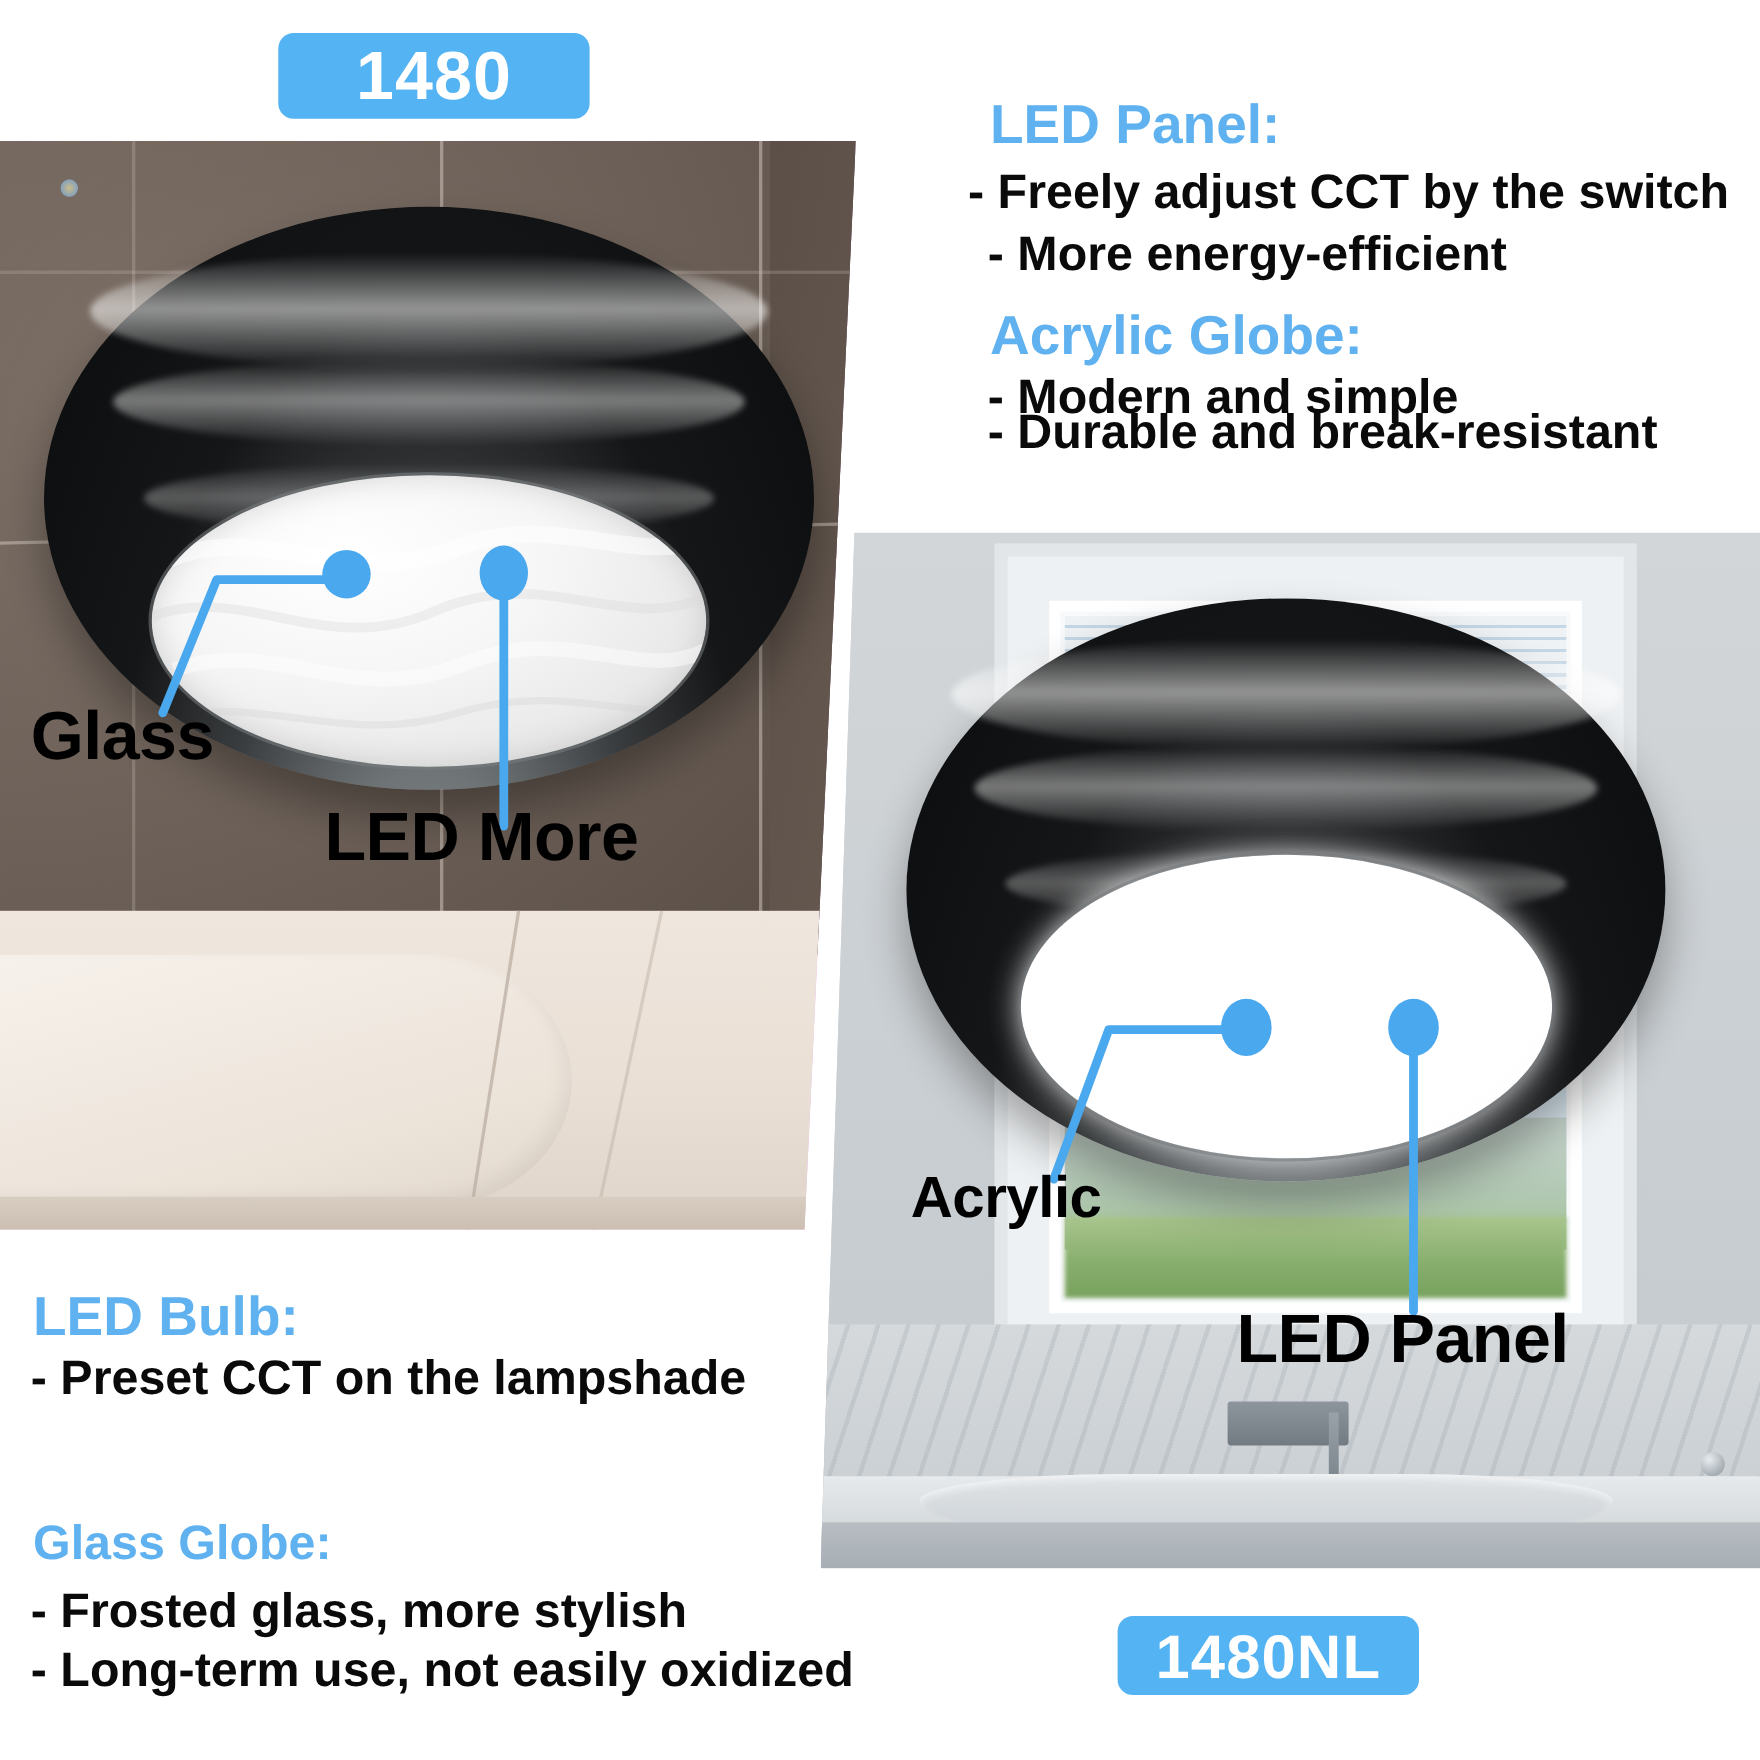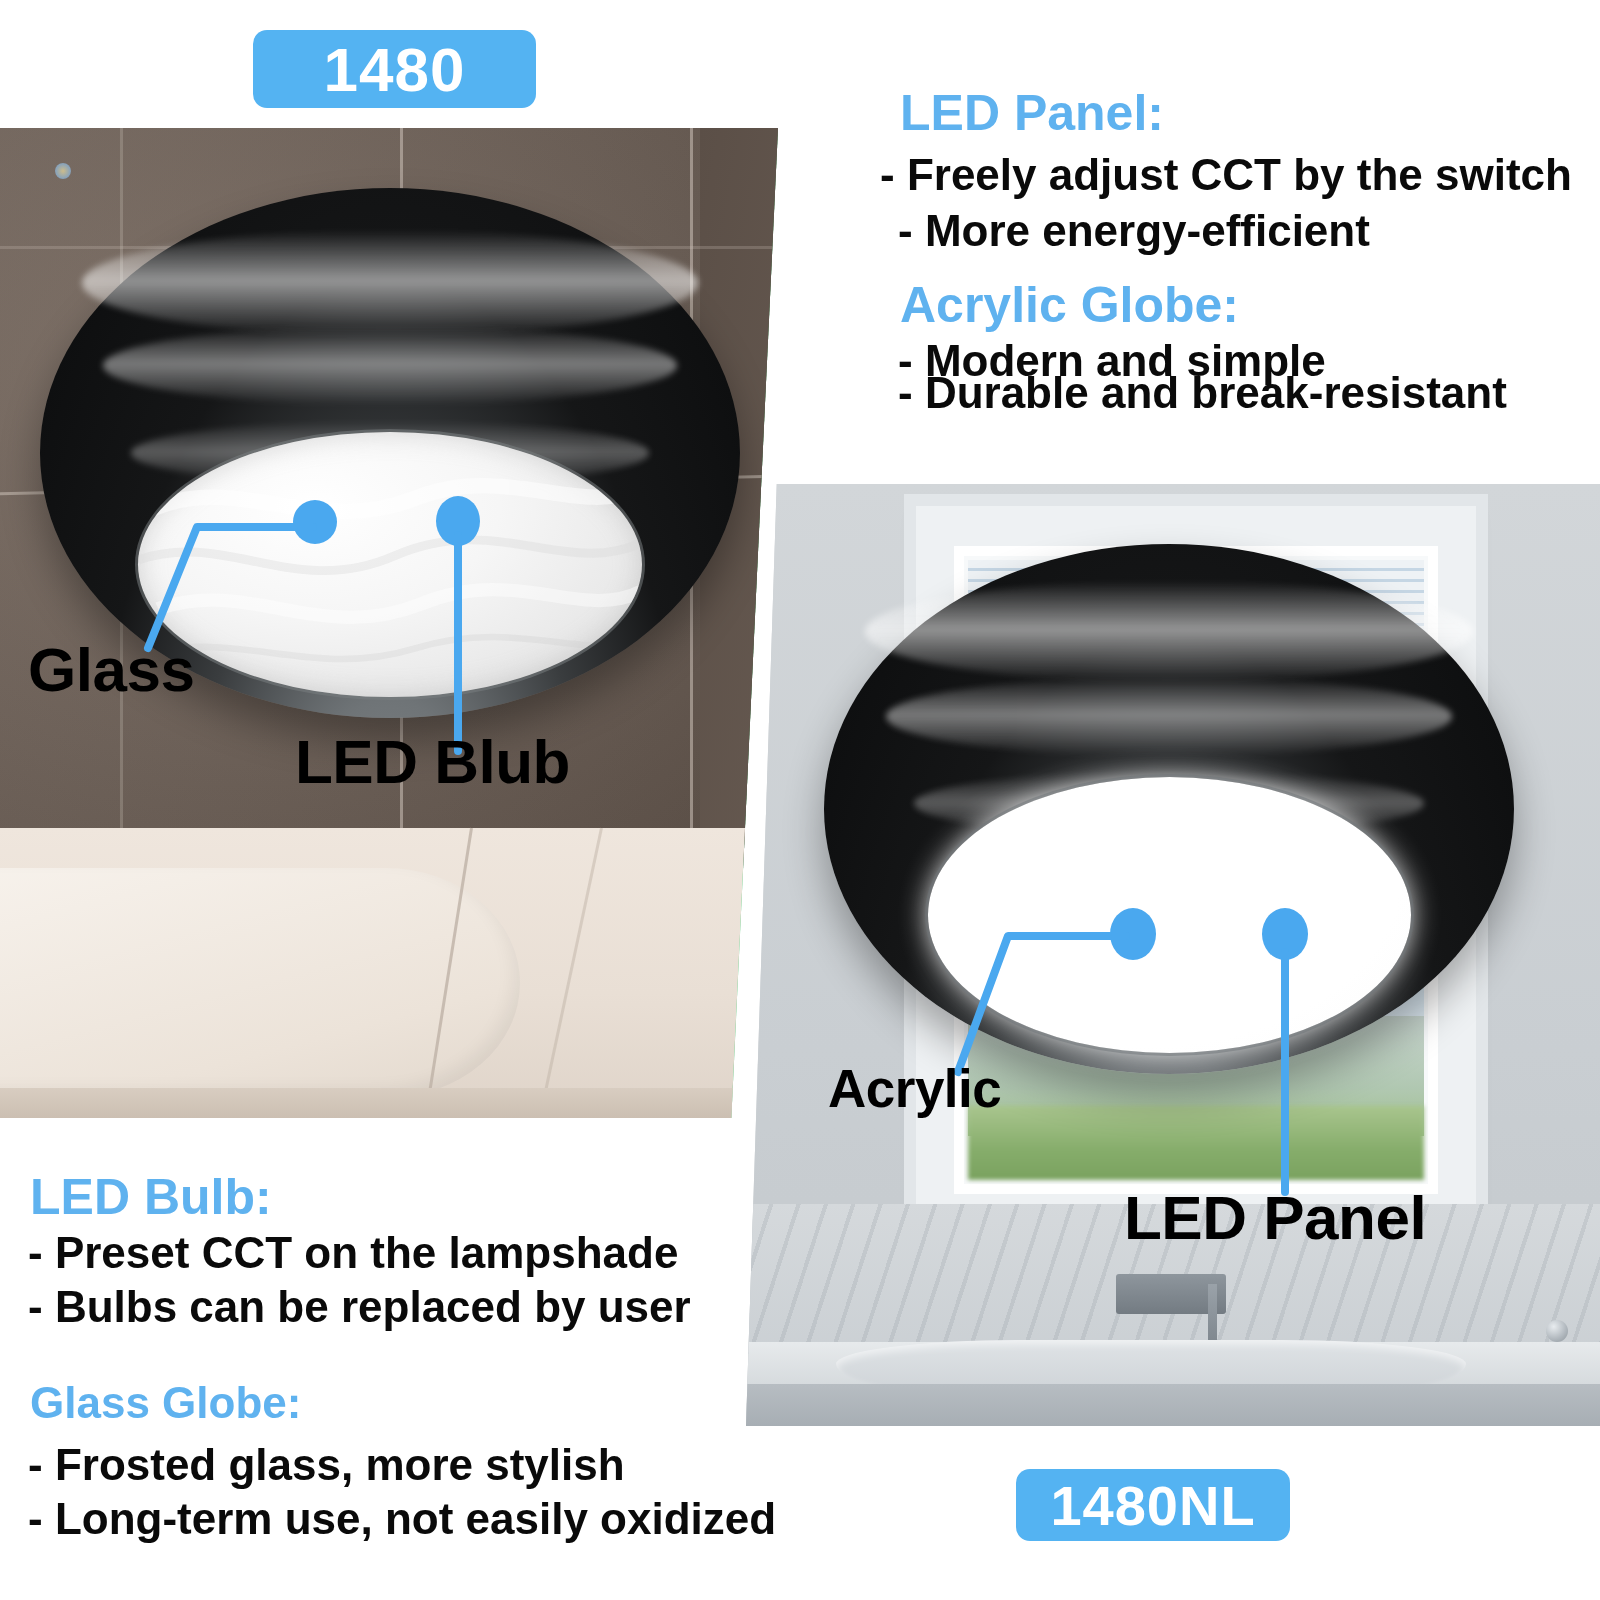--- a/index.html
+++ b/index.html
@@ -43,21 +43,21 @@
 
   
   .photo {
     position: absolute;
     overflow: hidden;
   }
   #photo-left {
     left: 0px; top: 128px;
     width: 778px; height: 990px;
     clip-path: polygon(0 0, 100% 0, 94.0% 100%, 0 100%);
-    background: #22c55e;
+    background: #f0abfc;
   }
   #photo-right {
     left: 746px; top: 484px;
     width: 854px; height: 942px;
     clip-path: polygon(3.6% 0, 100% 0, 100% 100%, 0 100%);
     background: #cfd3d6;
   }
 
   
   .tile-wall {
@@ -314,21 +314,21 @@
     <div class="dot" style="left:293px;top:372px;width:44px;height:44px;"></div>
     <svg style="position:absolute;left:120px;top:385px;width:200px;height:250px;overflow:visible;">
       <polyline points="193,14 77,14 28,135" fill="none" stroke="#4aa8ef" stroke-width="8" stroke-linecap="round" stroke-linejoin="round"></polyline>
     </svg>
     <div class="callout-label" style="left:28px;top:506px;font-size:62px;">Glass</div>
 
     <div class="dot" style="left:436px;top:368px;width:44px;height:50px;"></div>
     <svg style="position:absolute;left:440px;top:405px;width:50px;height:230px;overflow:visible;">
       <line x1="18" y1="2" x2="18" y2="218" stroke="#4aa8ef" stroke-width="8" stroke-linecap="round"></line>
     </svg>
-    <div class="callout-label" style="left:295px;top:598px;font-size:62px;">LED Blub</div>
+    <div class="callout-label" style="left:295px;top:598px;font-size:62px;">LED More</div>
   </div>
 
   <div class="photo" id="photo-right">
 
     <div class="wall-light"></div>
 
     <div class="window-frame">
       <div class="window-frame-inner">
         <div class="blinds"></div>
         <div class="sky"></div>
@@ -373,19 +373,18 @@
   <div class="txt-head" style="left:900px;top:84px;font-size:50px;">LED Panel:</div>
   <div class="txt-line" style="left:880px;top:150px;font-size:44px;">- Freely adjust CCT by the switch</div>
   <div class="txt-line" style="left:898px;top:206px;font-size:44px;">- More energy-efficient</div>
 
   <div class="txt-head" style="left:900px;top:276px;font-size:50px;">Acrylic Globe:</div>
   <div class="txt-line" style="left:898px;top:336px;font-size:44px;text-align:center;">- Modern and simple</div>
   <div class="txt-line" style="left:898px;top:368px;font-size:44px;">- Durable and break-resistant</div>
 
   <div class="txt-head" style="left:30px;top:1168px;font-size:50px;">LED Bulb:</div>
   <div class="txt-line" style="left:28px;top:1228px;font-size:44px;">- Preset CCT on the lampshade</div>
-  <div class="txt-line" style="left:28px;top:1282px;font-size:44px;">- Bulbs can be replaced by user</div>
 
   <div class="txt-head" style="left:30px;top:1378px;font-size:44px;">Glass Globe:</div>
   <div class="txt-line" style="left:28px;top:1440px;font-size:44px;">- Frosted glass, more stylish</div>
   <div class="txt-line" style="left:28px;top:1494px;font-size:44px;">- Long-term use, not easily oxidized</div>
 
 </div>
 
 </body></html>

